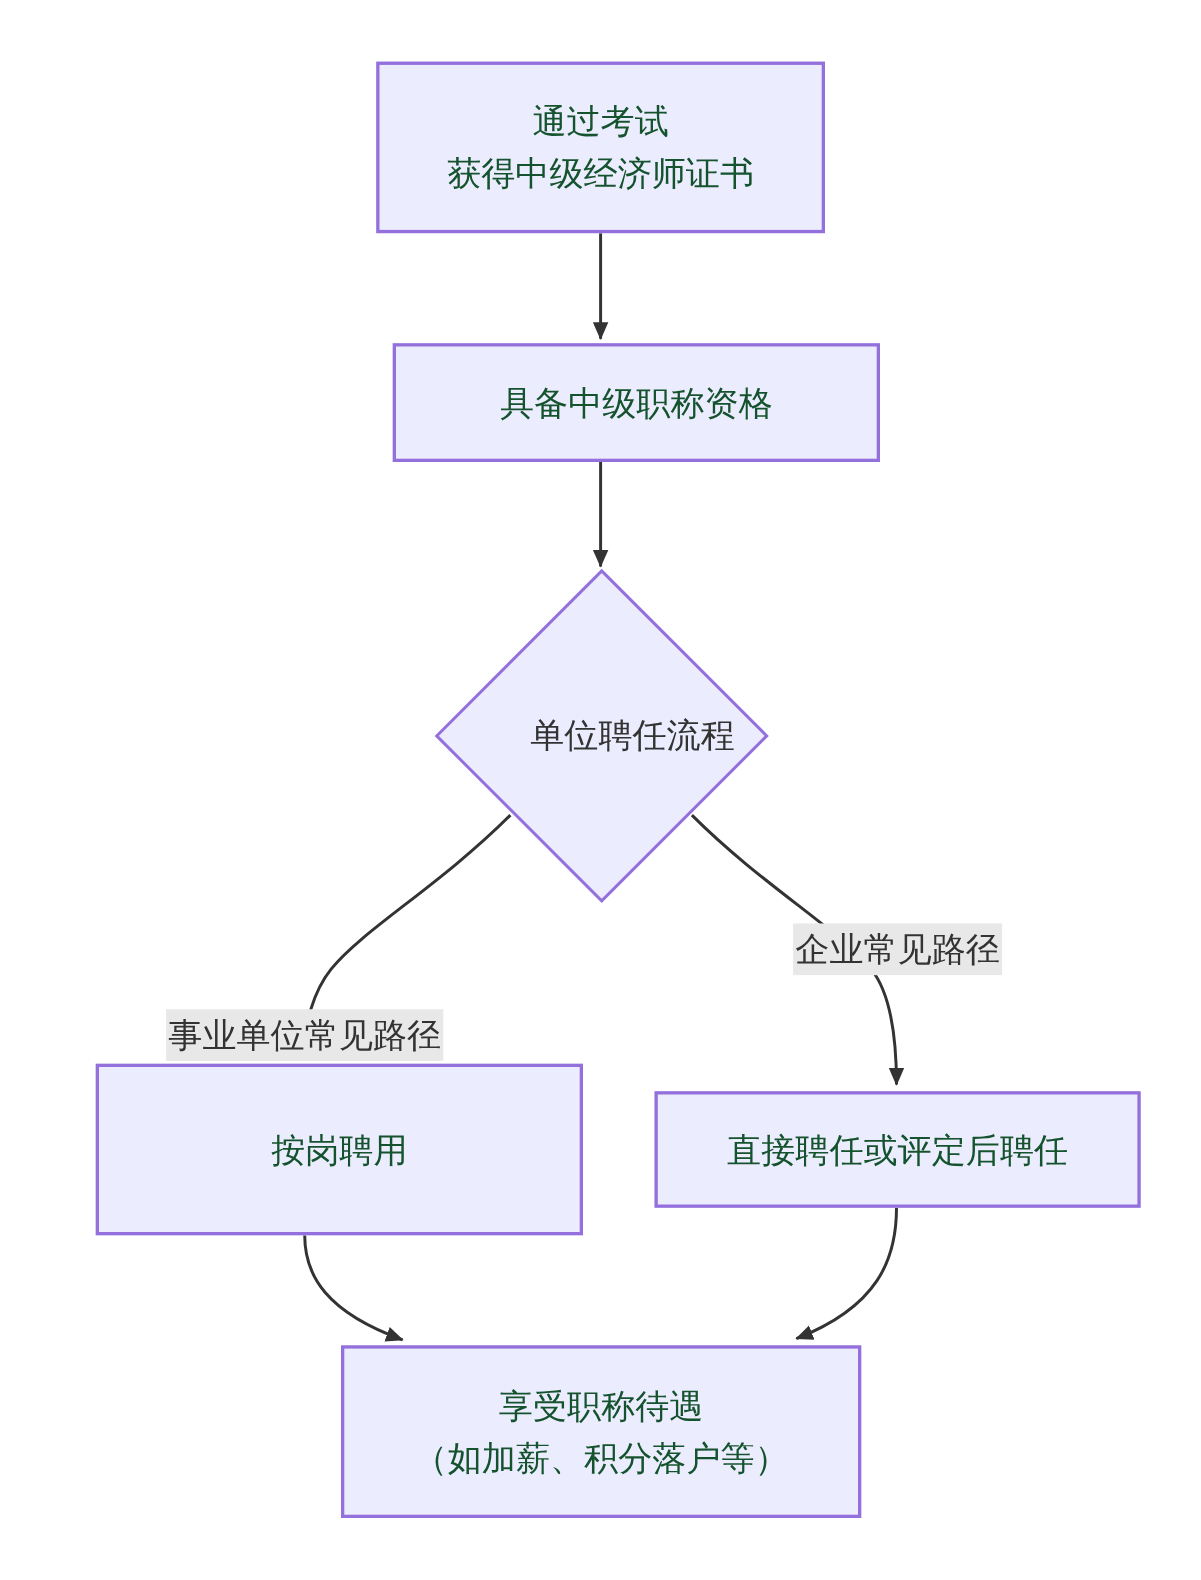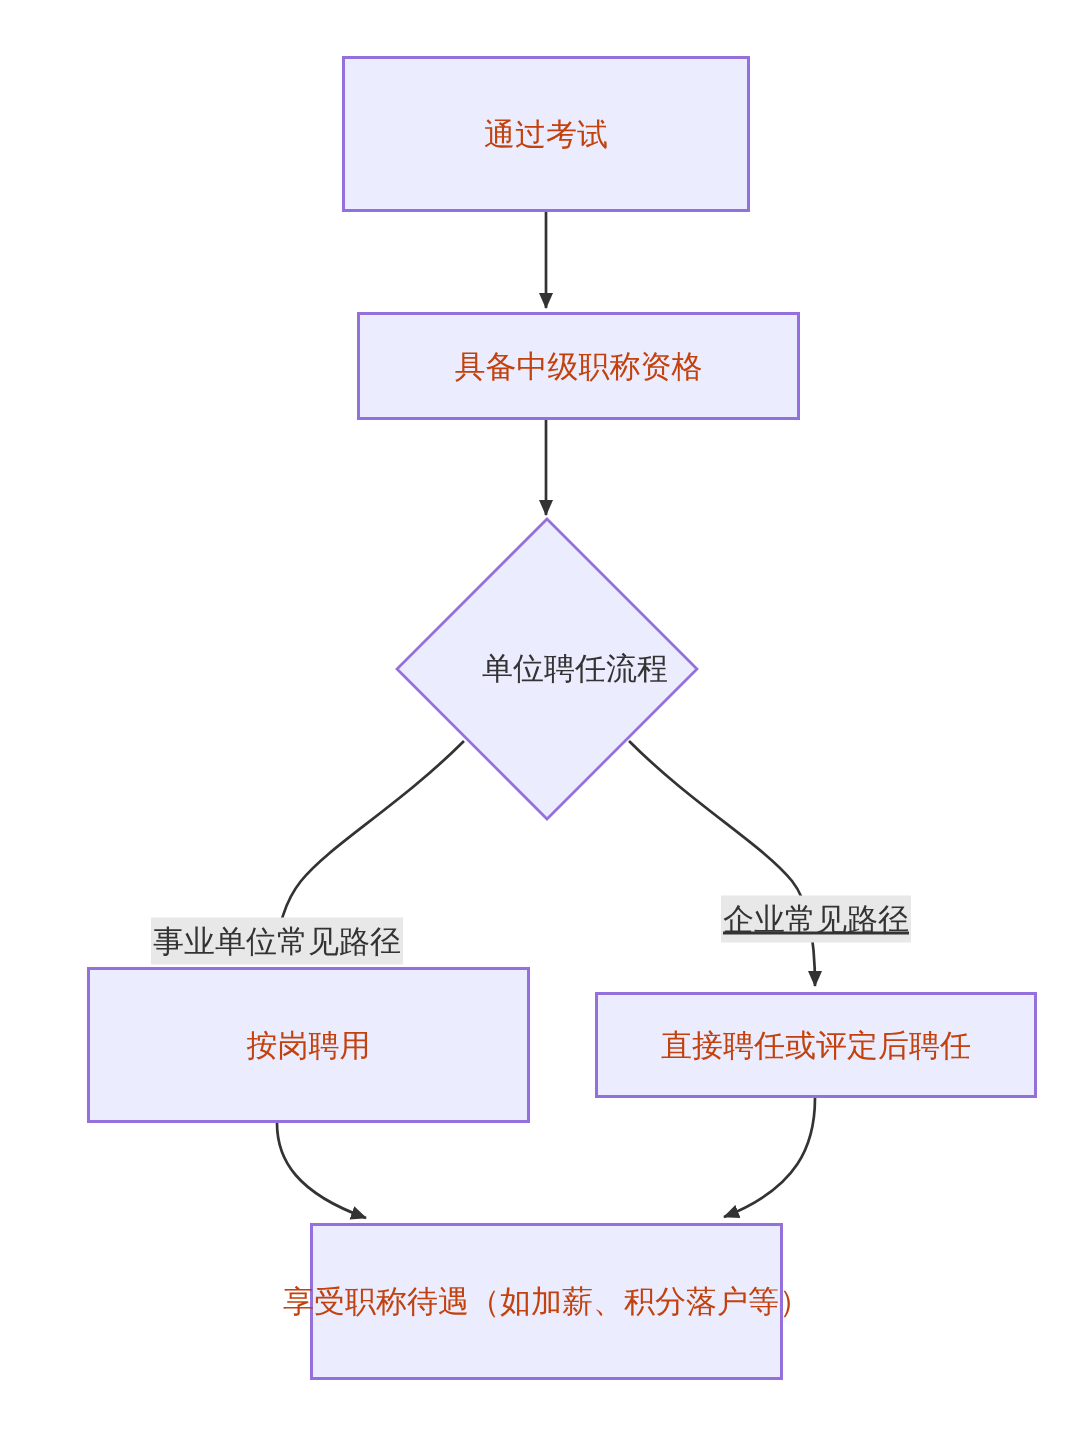--- a/index.html
+++ b/index.html
@@ -9,24 +9,24 @@
     background:#ffffff;
     font-family:"Liberation Sans", sans-serif;
     overflow:hidden;
   }
   .edges-svg { position:absolute; left:0; top:0; width:1092px; height:1436px; }
   .node {
     position:absolute;
     box-sizing:border-box;
     background:#ECECFF;
     border:3px solid #9370DB;
-    display:flex; flex-direction:row;
+    display:flex; flex-direction:column;
     align-items:center; justify-content:center;
     text-align:center;
-    color:#c2410c;
+    color:#14532d;
     font-size:31px;
     line-height:47px;
     white-space:nowrap;
   }
   .node-exam      { left:342px; top:56px;   width:408px; height:156px; }
   .node-qualify   { left:357px; top:312px;  width:443px; height:108px; }
   .node-public    { left:55px;  top:967px;  width:443px; height:156px;margin-left:32px; }
   .node-enterprise{ left:595px; top:992px;  width:442px; height:106px; }
   .node-benefits  { left:310px; top:1223px; width:473px; height:157px; }
   .diamond-label {
@@ -39,21 +39,21 @@
     position:absolute;
     transform:translate(-50%,-50%);
     background:#e8e8e8;
     color:#333333;
     font-size:31px;
     line-height:47px;
     padding:0 2px;
     white-space:nowrap;
   }
   .edge-label-public     { left:277px; top:893px;margin-top:48px; }
-  .edge-label-enterprise { left:816px; top:919px;text-decoration:underline; }
+  .edge-label-enterprise { left:816px; top:863px; }
 </style>
 </head>
 <body>
 
 <div class="canvas">
 
   <svg class="edges-svg" viewBox="0 0 1092 1436" xmlns="http://www.w3.org/2000/svg">
     <defs>
       <marker id="arrow" markerUnits="userSpaceOnUse" markerWidth="18" markerHeight="16" refX="15" refY="8" orient="auto">
         <path d="M0,1 L16,8 L0,15 Z" fill="#333333"></path>
@@ -65,20 +65,21 @@
     <path d="M 546 212 L 546 308" fill="none" stroke="#333333" stroke-width="2.7" marker-end="url(#arrow)"></path>
     <path d="M 546 420 L 546 515" fill="none" stroke="#333333" stroke-width="2.7" marker-end="url(#arrow)"></path>
     <path d="M 464 741 C 400 805, 330 845, 301 881 C 285 901, 277 930, 276 960" fill="none" stroke="#333333" stroke-width="2.7" marker-end="url(#arrow)"></path>
     <path d="M 629 741 C 693 805, 763 845, 792 881 C 808 901, 815 935, 815 986" fill="none" stroke="#333333" stroke-width="2.7" marker-end="url(#arrow)"></path>
     <path d="M 277 1123 C 277 1160, 297 1193, 366 1218" fill="none" stroke="#333333" stroke-width="2.7" marker-end="url(#arrow)"></path>
     <path d="M 815 1098 C 815 1145, 798 1188, 724 1217" fill="none" stroke="#333333" stroke-width="2.7" marker-end="url(#arrow)"></path>
   </svg>
 
   <div class="node node-exam">
     <div>通过考试</div>
+    <div>获得中级经济师证书</div>
   </div>
 
   <div class="node node-qualify">
     <div>具备中级职称资格</div>
   </div>
 
   <div class="diamond-label">单位聘任流程</div>
 
   <div class="edge-label edge-label-public">事业单位常见路径</div>
   <div class="edge-label edge-label-enterprise">企业常见路径</div>

